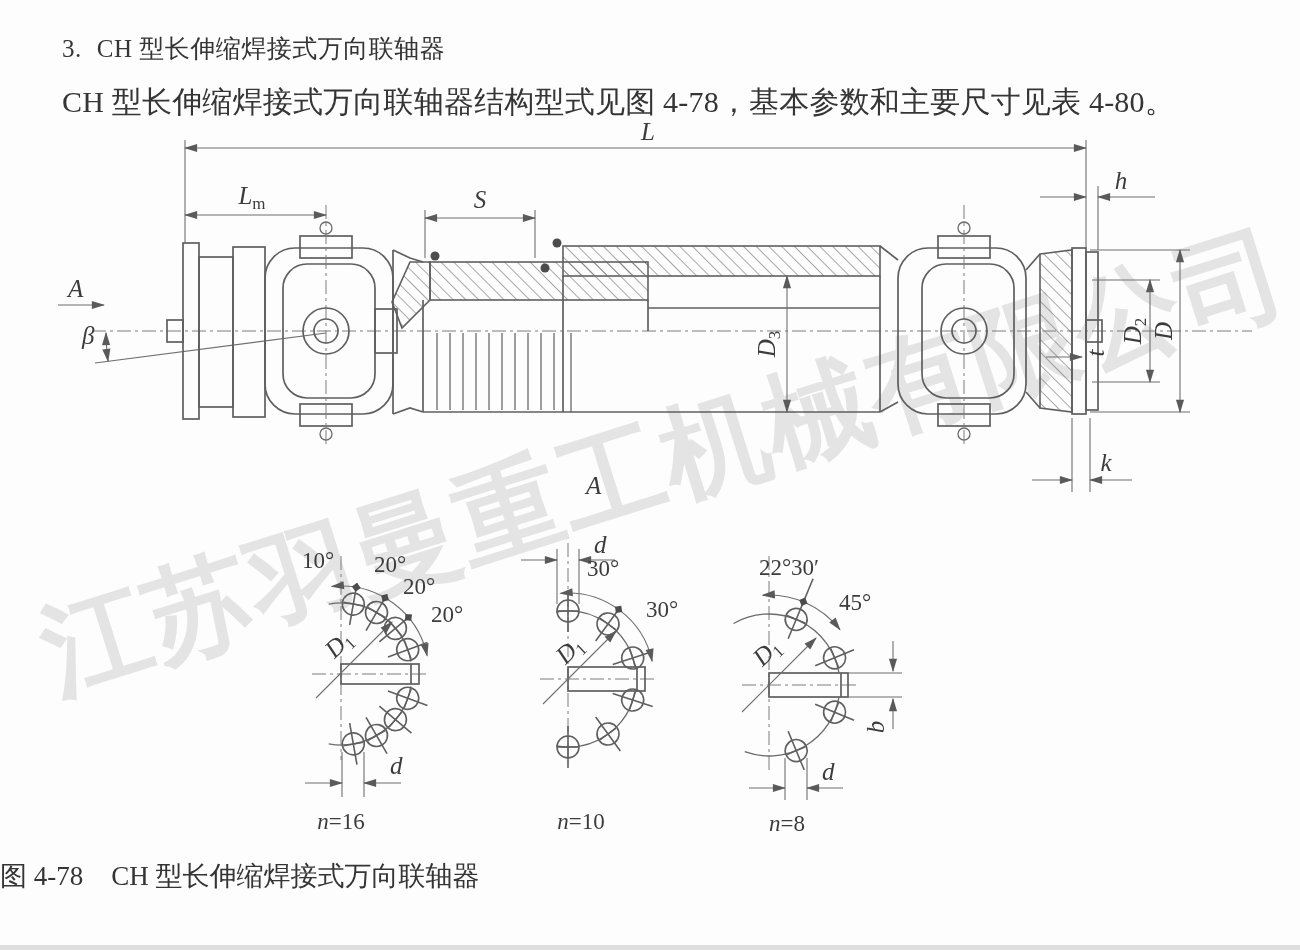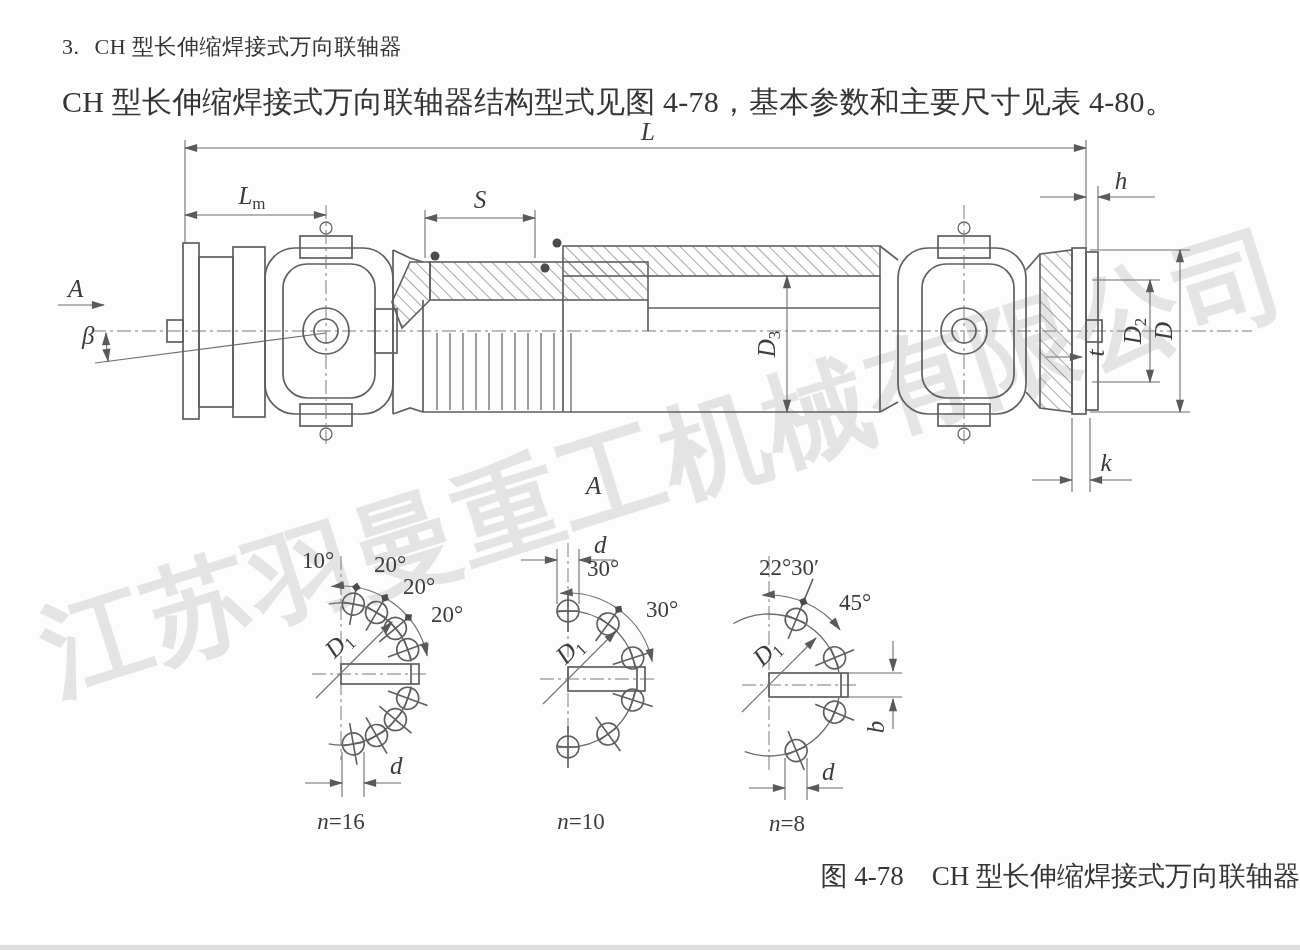--- a/index.html
+++ b/index.html
@@ -3,24 +3,24 @@
 <meta charset="utf-8">
 <style>
   html,body{margin:0;padding:0;background:#e9e9e9;}
   .pg{position:relative;width:1300px;height:950px;background:#fdfdfd;overflow:hidden;
       font-family:"Liberation Serif","DejaVu Serif",serif;color:#353535;}
   .wm{position:absolute;left:46px;top:586px;z-index:0;white-space:nowrap;
       font-family:"DejaVu Sans","Liberation Sans",sans-serif;font-weight:bold;
       font-size:106px;letter-spacing:2px;color:#e4e4e4;
       transform:rotate(-17.5deg);transform-origin:0 50%;}
   .fig{position:absolute;left:0;top:0;z-index:1;}
-  .hd{position:absolute;left:62px;top:32px;z-index:2;font-size:22px;letter-spacing:.5px;margin:0;}
+  .hd{position:absolute;left:62px;top:32px;z-index:2;font-size:25px;letter-spacing:.5px;margin:0;}
   .hd .num{margin-right:15px;}
   .intro{position:absolute;left:62px;top:82px;z-index:2;font-size:30px;letter-spacing:.2px;margin:0;font-family:Liberation Serif, serif;}
-  .cap{position:absolute;left:0;right:0;top:858px;z-index:2;text-align:right;font-size:27px;margin:0;}
+  .cap{position:absolute;left:0;right:0;top:858px;z-index:2;text-align:left;font-size:27px;margin:0;}
   .cap .c2{margin-left:28px;}
   .edge{position:absolute;left:0;right:0;bottom:0;height:5px;background:#c9c9c9;opacity:.6;z-index:3;}
   
   .ln{stroke:#5f5f5f;stroke-width:1.7;fill:none;}
   .lt{stroke:#6a6a6a;stroke-width:1.3;fill:none;}
   .tn{stroke:#6f6f6f;stroke-width:1.1;fill:none;}
   .cl{stroke:#7d7d7d;stroke-width:1;fill:none;stroke-dasharray:14 4 3 4;}
   .hz{fill:url(#ht);stroke:#5f5f5f;stroke-width:1.6;}
   .hole{stroke:#5f5f5f;stroke-width:1.6;fill:none;}
   .dot{fill:#4c4c4c;stroke:none;}

